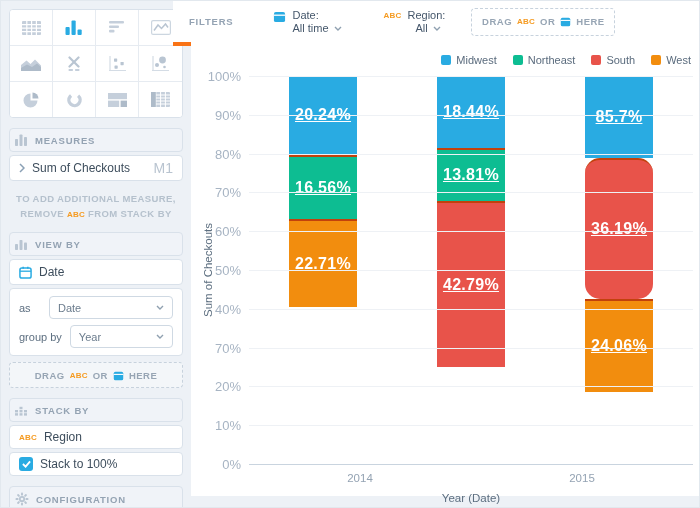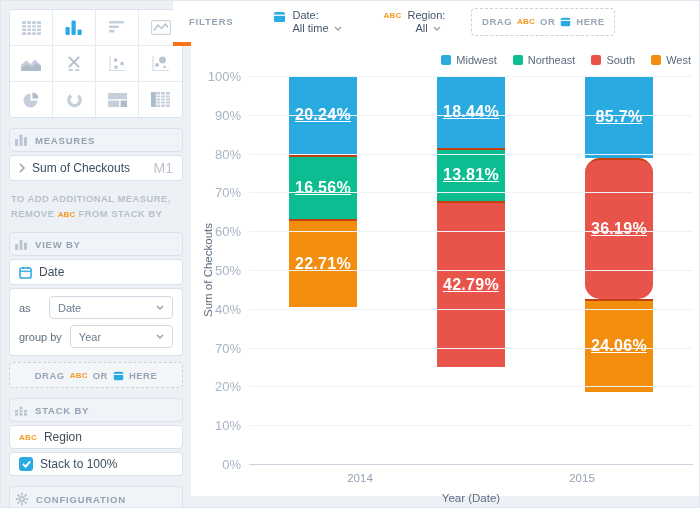--- a/index.html
+++ b/index.html
@@ -11,21 +11,21 @@
   .icon-grid{display:grid;grid-template-columns:repeat(4,1fr);background:#fff;border:1px solid #d9e1ea;border-radius:4px;overflow:hidden;}
   .icon-cell{height:35px;display:flex;align-items:center;justify-content:center;border-right:1px solid #e6ebf1;border-bottom:1px solid #e6ebf1;cursor:pointer;background:#fff;}
   .icon-cell:nth-child(4n){border-right:none;}
   .icon-cell:nth-child(n+9){border-bottom:none;}
 
   .panel-header{margin-top:10px;border:1px solid #d9e1ea;border-radius:4px;background:#f0f3f8;height:22px;display:flex;align-items:center;gap:7px;padding:0 5px;}
   .panel-header .hdr-label{font-size:9.5px;font-weight:bold;letter-spacing:.8px;color:#94a3b3;}
   .white-row{background:#fff;border:1px solid #d9e1ea;border-radius:4px;margin-top:3px;height:26px;display:flex;align-items:center;padding:0 9px;gap:7px;box-sizing:border-box;}
   .row-label{font-size:12px;color:#3d4d5c;}
   .m-badge{margin-left:auto;font-family:Liberation Sans, sans-serif;font-size:14px;color:#b9c4d0;}
-  .note{margin:10px 2px 8px 2px;text-align:left;font-size:9.5px;font-weight:bold;letter-spacing:.4px;color:#b5c1cd;line-height:15px;}
+  .note{margin:10px 2px 8px 2px;text-align:center;font-size:9.5px;font-weight:bold;letter-spacing:.4px;color:#b5c1cd;line-height:15px;}
   .abc{font-size:8px;font-weight:800;color:#f59b22;letter-spacing:.2px;}
   .sub-box{background:#fff;border:1px solid #d9e1ea;border-radius:4px;margin-top:3px;padding:7px 9px;display:flex;flex-direction:column;gap:6px;}
   .dd-row{display:flex;align-items:center;gap:8px;}
   .dd-label{font-size:11px;color:#5d6f80;}
   .dropdown{flex:1;height:23px;border:1px solid #cfd9e3;border-radius:4px;background:#fff;display:flex;align-items:center;padding:0 8px;gap:6px;cursor:pointer;box-sizing:border-box;}
   .dropdown .dd-value{font-size:11px;color:#6b7c8d;flex:1;}
   .dropzone{margin-top:6px;border:1px dashed #c7d2dd;border-radius:4px;height:26px;display:flex;align-items:center;justify-content:center;gap:5px;font-size:9.5px;font-weight:bold;letter-spacing:.5px;color:#97a5b4;background:rgba(255,255,255,.35);cursor:pointer;box-sizing:border-box;}
   .checkbox{width:14px;height:14px;border-radius:3px;background:#29abe2;display:flex;align-items:center;justify-content:center;cursor:pointer;flex:none;}
 
   

